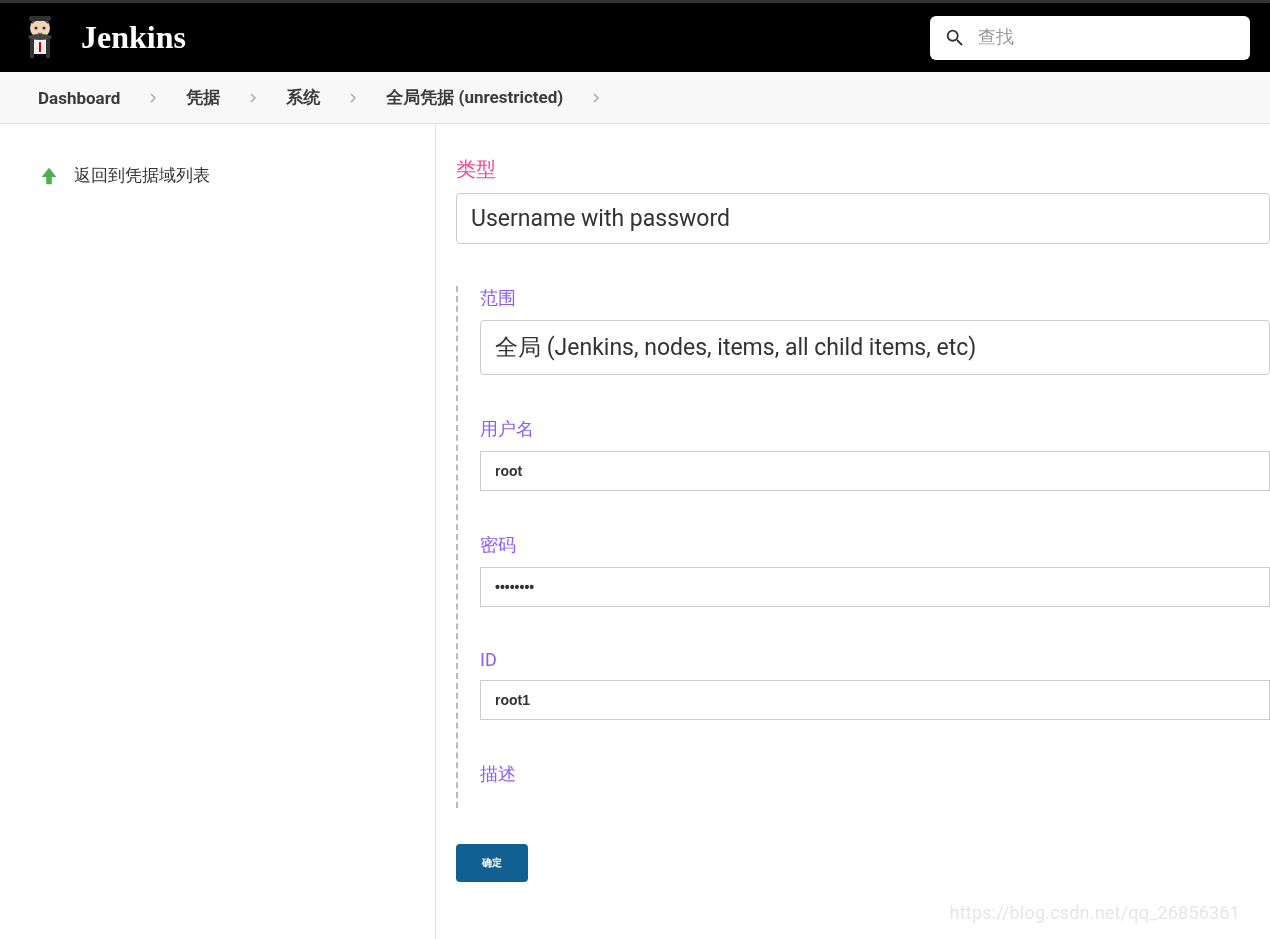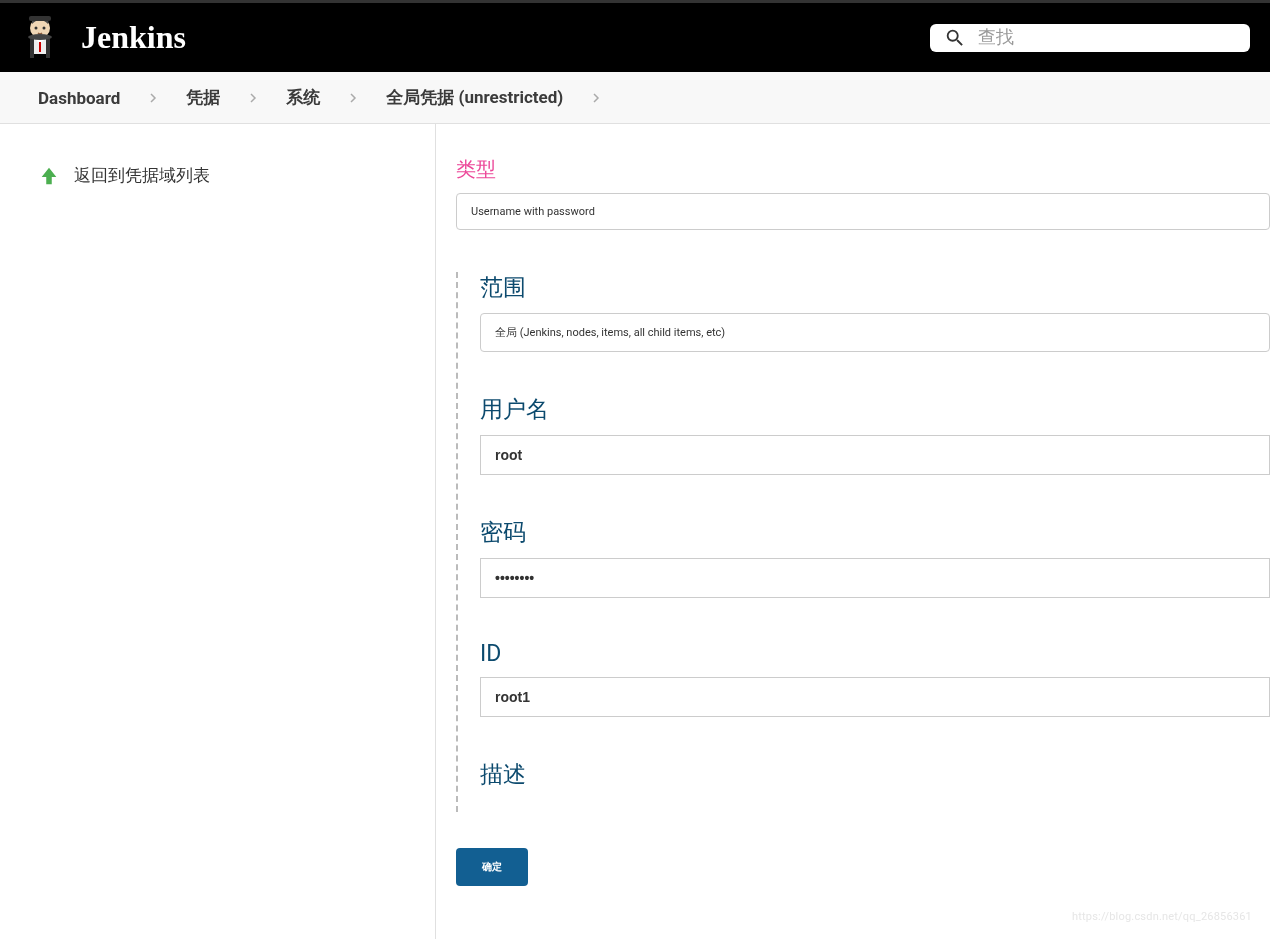--- a/index.html
+++ b/index.html
@@ -1,43 +1,43 @@
 <!DOCTYPE html>
 <html><head>
 <meta charset="utf-8">
 <style>
 * { box-sizing: border-box; margin: 0; padding: 0; }
 body { font-family: -apple-system, BlinkMacSystemFont, "Segoe UI", Roboto, Arial, sans-serif; font-size: 15px; color: #333; background: #fff; width: 1270px; height: 939px; overflow: hidden; position: relative; }
 .header { background: #000; height: 72px; display: flex; align-items: center; padding: 0 20px; border-top: 3px solid #333; }
 .logo-wrap { display: flex; align-items: center; gap: 21px; }
 .logo-svg { width: 40px; height: 48px; }
 .logo-text { font-family: Georgia, "Times New Roman", serif; font-weight: bold; font-size: 32px; color: #fff; }
-.search-wrap { margin-left: auto; background: #fff; border-radius: 6px; display: flex; align-items: center; padding: 0 14px; height: 28px; width: 320px; }
+.search-wrap { margin-left: auto; background: #fff; border-radius: 6px; display: flex; align-items: center; padding: 0 14px; height: 44px; width: 320px; }
 .search-icon { width: 22px; height: 22px; fill: #333; margin-right: 12px; }
 .search-input { border: none; outline: none; font-size: 18px; flex: 1; color: #333; background: transparent; }
 .search-input::placeholder { color: #999; }
 .breadcrumb { background: #f8f8f8; border-bottom: 1px solid #e0e0e0; height: 52px; display: flex; align-items: center; padding: 0 28px; gap: 18px; }
 .bc-item { font-size: 17px; font-weight: 700; color: #3b3b3b; padding: 6px 10px; cursor: pointer; }
 .bc-sep { width: 10px; height: 10px; }
 .page-body { display: flex; height: calc(939px - 72px - 52px); padding-left: 12px; }
 .sidebar { width: 424px; border-right: 1px solid #e0e0e0; padding-top: 28px; }
 .side-item { display: flex; align-items: center; gap: 14px; padding: 12px 26px; font-size: 17px; color: #333; cursor: pointer; }
 .side-item.active { background: #e8eff5; }
 .side-icon { width: 22px; height: 22px; flex-shrink: 0; }
 .main { flex: 1; padding: 32px 0 32px 20px; }
 .form-label-top { font-size: 20px; color: #ec4899; margin-bottom: 10px; }
-.select-box { width: 100%; border: 1px solid #ccc; border-radius: 4px; padding: 11px 14px; font-size: 11px; background: #fff; color: #333; cursor: pointer; }
+.select-box { width: 100%; border: 1px solid #ccc; border-radius: 4px; padding: 11px 14px; font-size: 23px; background: #fff; color: #333; cursor: pointer; }
 .nested { border-left: 2px dashed #bbb; margin-top: 12px; padding-left: 22px; padding-bottom: 12px; margin-bottom: 36px; }
 .field { margin-top: 20px; }
 .field:first-child { margin-top: 10px; }
-.field-label { font-size: 23px; color: #0c4a6e; margin-bottom: 10px; margin-top: 42px; }
+.field-label { font-size: 18px; color: #8b5cf6; margin-bottom: 10px; margin-top: 42px; }
 .field-input { width: 100%; border: 1px solid #ccc; border-radius: 0; padding: 11px 14px; font-size: 14px; color: #333; background: #fff; font-weight: bold; }
 .field-input.focused { border: 2px solid #333; padding: 10px 13px; }
 .btn-primary { background: #125f92; color: #fff; border: none; border-radius: 4px; padding: 12px 26px; font-size: 10px; font-weight: 700; cursor: pointer; }
-.watermark { position: absolute; bottom: 16px; right: 18px; color: #e6e6e6; font-size: 11px; pointer-events: none; letter-spacing: 0.2px; margin-top: 44px; }
+.watermark { position: absolute; bottom: 16px; right: 30px; color: #e6e6e6; font-size: 18px; pointer-events: none; letter-spacing: 0.2px; margin-top: 44px; }
 </style>
 </head>
 <body>
 
 <div class="header">
   <div class="logo-wrap">
     <svg class="logo-svg" viewBox="0 0 40 48">
       <circle cx="20" cy="14" r="10" fill="#f0d6b5"></circle>
       <path d="M12 10 Q20 2 28 10 Q30 6 24 3 Q16 0 12 6 Z" fill="#4a4a4a"></path>
       <rect x="9" y="2" width="22" height="5" rx="2" fill="#333"></rect>

